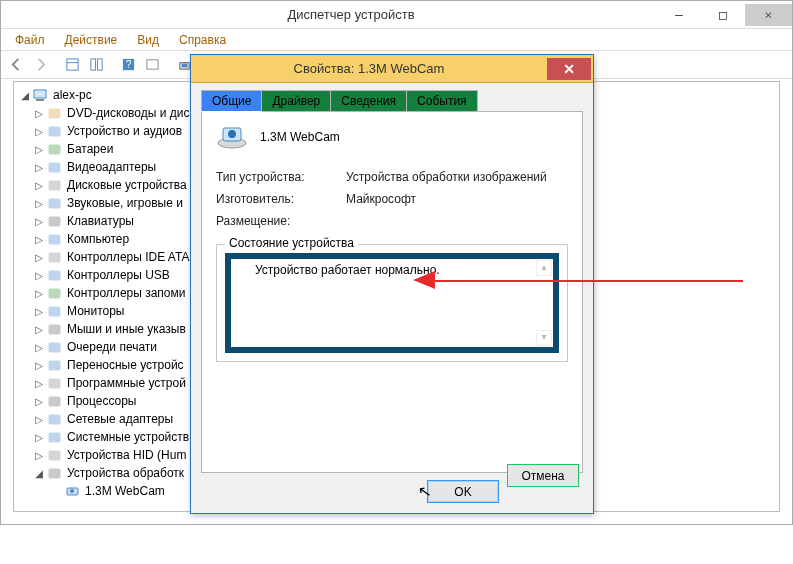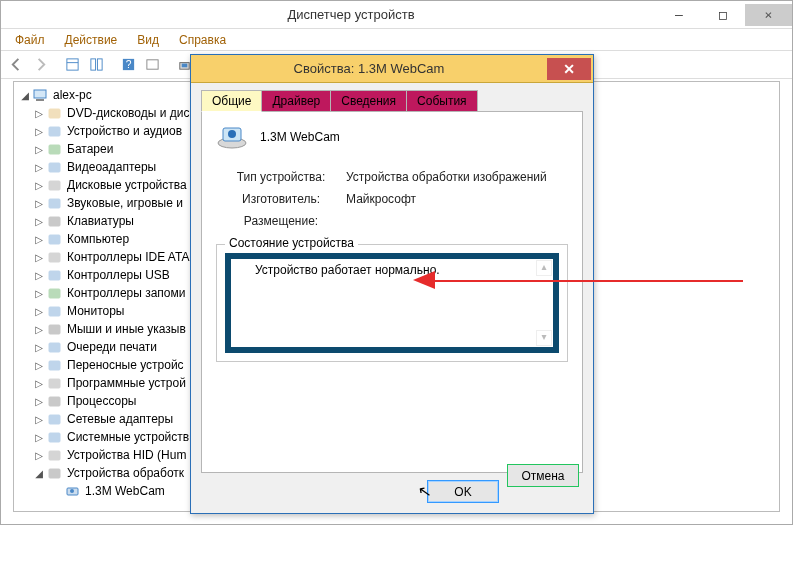--- a/index.html
+++ b/index.html
@@ -134,44 +134,44 @@
     height: calc(100% - 28px);
   }
   .tabs {
     display: flex;
     position: relative;
     top: 1px;
   }
   .tab {
     padding: 3px 10px;
     border: 1px solid #b5b5b5;
-    background: #be185d;
+    background: #15803d;
     font-size: 12px;
     margin-right: -1px;
     border-bottom: none;
   }
   .tab.active {
-    background: #fef9c3;
+    background: #3b82f6;
     border-bottom: 1px solid #fff;
     position: relative;
     z-index: 2;
   }
   .tab-content {
     border: 1px solid #b5b5b5;
     background: #fff;
     height: 362px;
     padding: 10px 14px;
     position: relative;
   }
   .dev-header { display: flex; align-items: center; gap: 10px; margin-bottom: 18px; }
   .dev-ico {
     width: 34px; height: 30px;
     display:flex; align-items:center; justify-content:center;
   }
-  .info-row { display: flex; margin-bottom: 8px; font-size: 12px; text-align: center; }
+  .info-row { display: flex; margin-bottom: 8px; font-size: 12px; }
   .info-row .k { width: 130px; color: #222; }
   .info-row .v { color: #222; }
   .fieldset {
     border: 1px solid #c8c8c8;
     margin-top: 16px;
     padding: 8px;
     position: relative;
   }
   .fieldset .legend {
     position: absolute;

